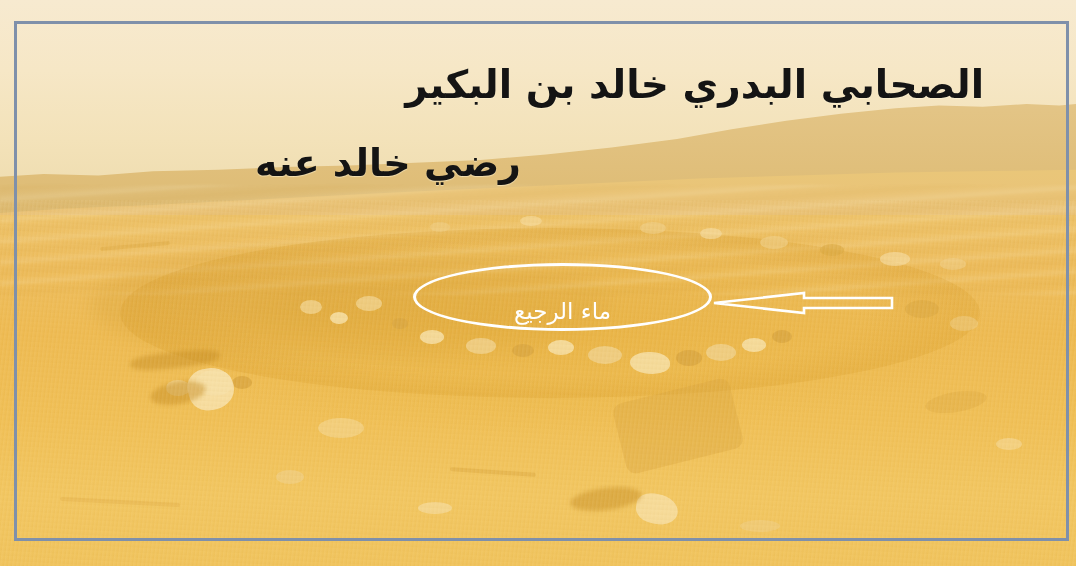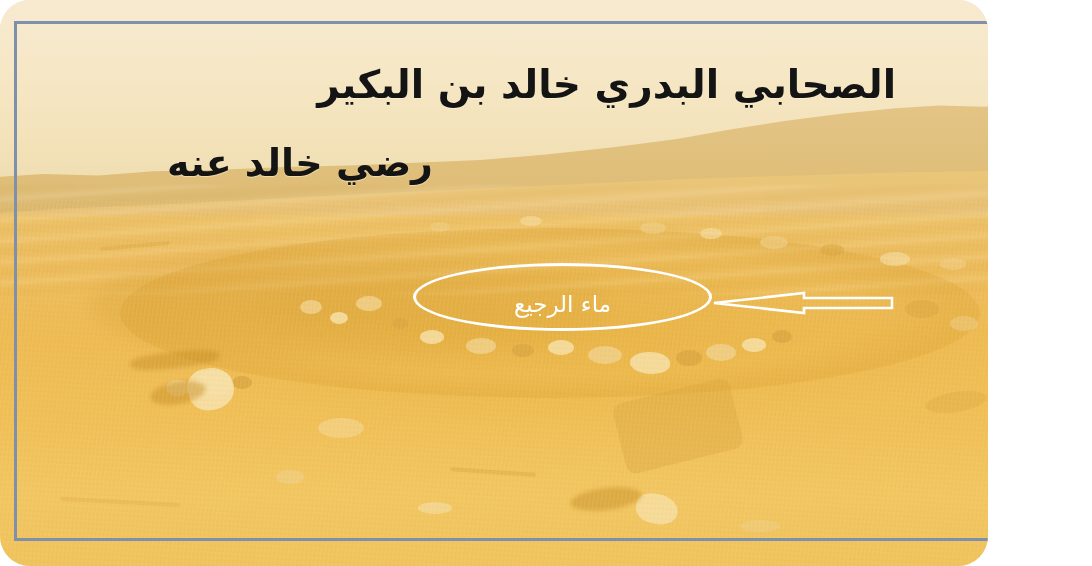--- a/index.html
+++ b/index.html
@@ -7,25 +7,24 @@
     margin: 0;
     padding: 0;
     background: #ffffff;
   }
   body {
     font-family: "DejaVu Sans", sans-serif;
   }
 
   #slide {
     position: relative;
-    width: 988px;
+    width: 1076px;
     height: 566px;
     overflow: hidden;
     background: #f2e3bd;
-    border-radius: 30px;
   }
 
   
   .photo {
     position: absolute;
     left: 0;
     top: 0;
     width: 1092px;
     height: 566px;
     overflow: hidden;
@@ -213,21 +212,21 @@
   }
   .callout-label {
     color: #ffffff;
     font-family: "DejaVu Sans", sans-serif;
     font-size: 23px;
     direction: rtl;
     unicode-bidi: bidi-override;
     white-space: nowrap;
     line-height: 1;
     position: relative;
-    top: 7px;
+    top: 14px;
   }
 
   
   .arrow-wrap {
     position: absolute;
     left: 712px;
     top: 287px;
     width: 182px;
     height: 32px;
   }

